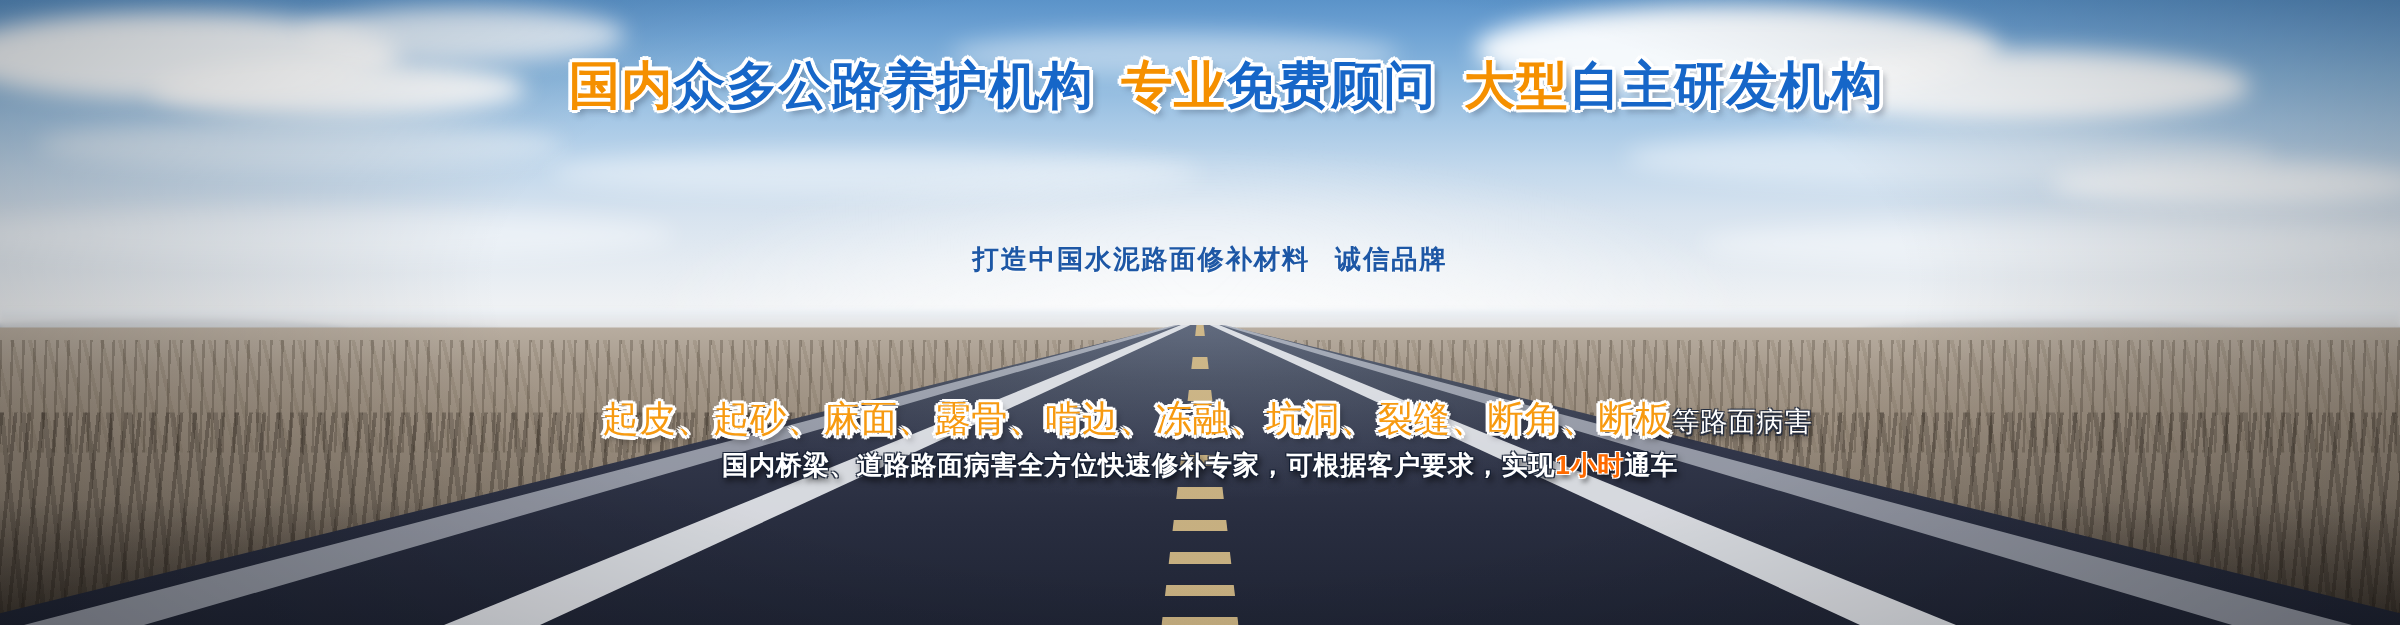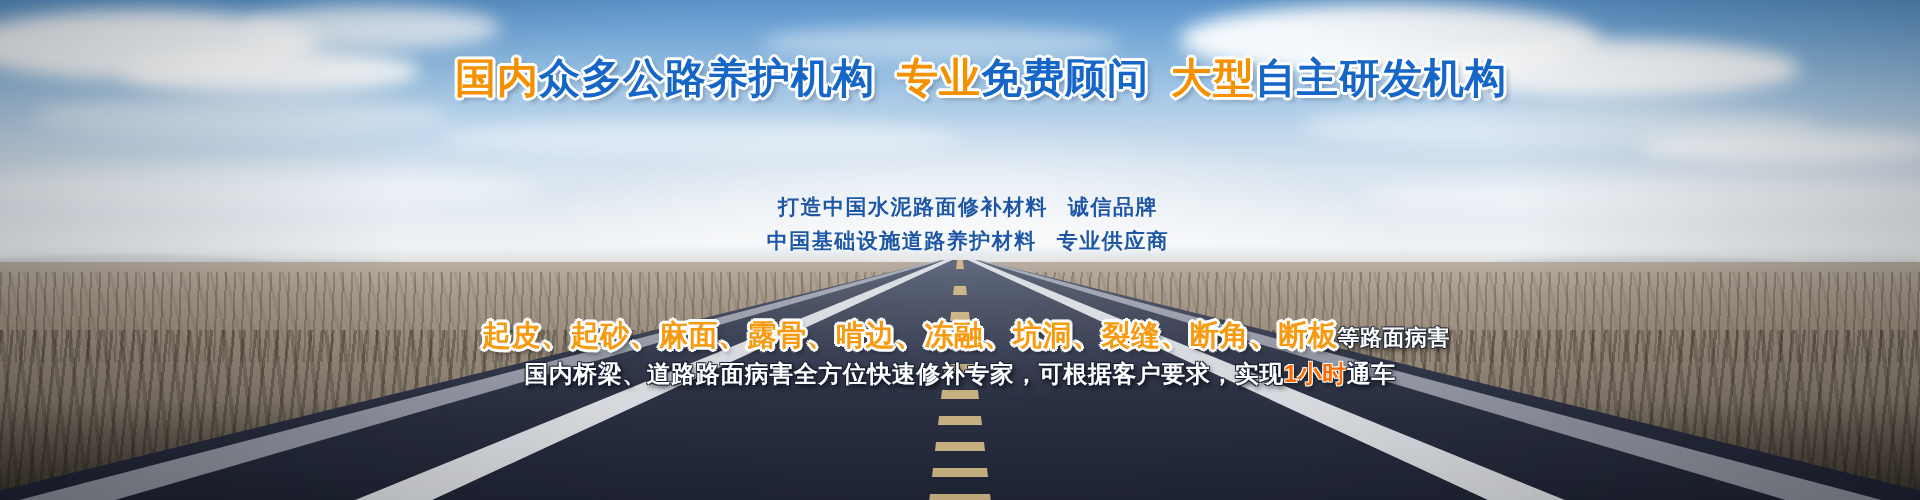--- a/index.html
+++ b/index.html
@@ -131,21 +131,21 @@
     pointer-events:none;
   }
 
   
   .content{position:absolute;inset:0;text-align:center;}
 
   .headline{
     font-size:41px;font-weight:bold;letter-spacing:1px;line-height:1;
     white-space:nowrap;
   }
-  .hl1{position:absolute;left:0;right:0;top:58px;margin-left:42px;}
+  .hl1{position:absolute;left:0;right:0;top:48px;margin-left:42px;}
   .hl2{position:absolute;left:0;right:0;top:103px;}
 
   .blue{
     color:#1666c8;
     text-shadow:
       -2px -2px 0 #fff, 2px -2px 0 #fff, -2px 2px 0 #fff, 2px 2px 0 #fff,
       -3px 0 0 #fff, 3px 0 0 #fff, 0 -3px 0 #fff, 0 3px 0 #fff,
       4px 4px 5px rgba(40,50,70,.38);
   }
   .orange{
@@ -172,38 +172,38 @@
   
   .bot-lead{
     position:absolute;left:0;right:0;top:292px;
     font-size:19px;font-weight:bold;color:#1a5fc4;letter-spacing:1px;
     white-space:nowrap;
     text-shadow:-1.5px -1.5px 0 #fff,1.5px -1.5px 0 #fff,-1.5px 1.5px 0 #fff,1.5px 1.5px 0 #fff,
                 0 0 5px rgba(255,255,255,.9), 2px 3px 4px rgba(0,0,0,.5);
   }
   .bot-list{
     position:absolute;left:12px;right:0;top:316px;
-    font-size:29px;font-weight:bold;letter-spacing:.5px;white-space:nowrap;
+    font-size:29px;font-weight:normal;letter-spacing:.5px;white-space:nowrap;
   }
   .bot-list .o{
     color:#f79a10;
     text-shadow:-2px -2px 0 #fff,2px -2px 0 #fff,-2px 2px 0 #fff,2px 2px 0 #fff,
                 -3px 0 0 #fff,3px 0 0 #fff,0 -3px 0 #fff,0 3px 0 #fff,
                 3px 4px 5px rgba(0,0,0,.55);
   }
   .bot-list .w{
     color:#ffffff;
     text-shadow:-1px -1px 0 rgba(30,40,60,.8),1px -1px 0 rgba(30,40,60,.8),
                 -1px 1px 0 rgba(30,40,60,.8),1px 1px 0 rgba(30,40,60,.8),
                 2px 3px 5px rgba(0,0,0,.7);
     font-size:22px;
   }
   .bot-tail{
     position:absolute;left:0;right:0;top:358px;
-    font-size:24px;font-weight:bold;color:#ffffff;letter-spacing:.5px;white-space:nowrap;
+    font-size:21px;font-weight:bold;color:#ffffff;letter-spacing:.5px;white-space:nowrap;
     text-shadow:-1px -1px 0 rgba(20,30,50,.85),1px -1px 0 rgba(20,30,50,.85),
                 -1px 1px 0 rgba(20,30,50,.85),1px 1px 0 rgba(20,30,50,.85),
                 2px 3px 5px rgba(0,0,0,.75);
   }
   .bot-tail .hot{
     color:#ff6a00;
     text-shadow:-1px -1px 0 #fff,1px -1px 0 #fff,-1px 1px 0 #fff,1px 1px 0 #fff,
                 2px 3px 4px rgba(0,0,0,.6);
   }
 </style>
@@ -258,23 +258,20 @@
 
     <div class="headline hl1">
       <span class="orange">国内</span><span class="blue">众多公路养护机构</span><span class="gap"></span><span class="orange">专业</span><span class="blue">免费顾问</span><span class="gap"></span><span class="orange">大型</span><span class="blue">自主研发机构</span>
     </div>
 
 
     <div class="mid mid1">
       <span>打造中国水泥路面修补材料</span><span class="midgap"></span><span>诚信品牌</span>
     </div>
 
-    <div class="mid mid2">
-      <span>中国基础设施道路养护材料</span><span class="midgap"></span><span>专业供应商</span>
-    </div>
 
 
     <div class="bot-list">
       <span class="o">起皮、起砂、麻面、露骨、啃边、冻融、坑洞、裂缝、断角、断板</span><span class="w">等路面病害</span>
     </div>
 
     <div class="bot-tail">
       <span>国内桥梁、道路路面病害全方位快速修补专家，可根据客户要求，实现</span><span class="hot">1小时</span><span>通车</span>
     </div>
 

